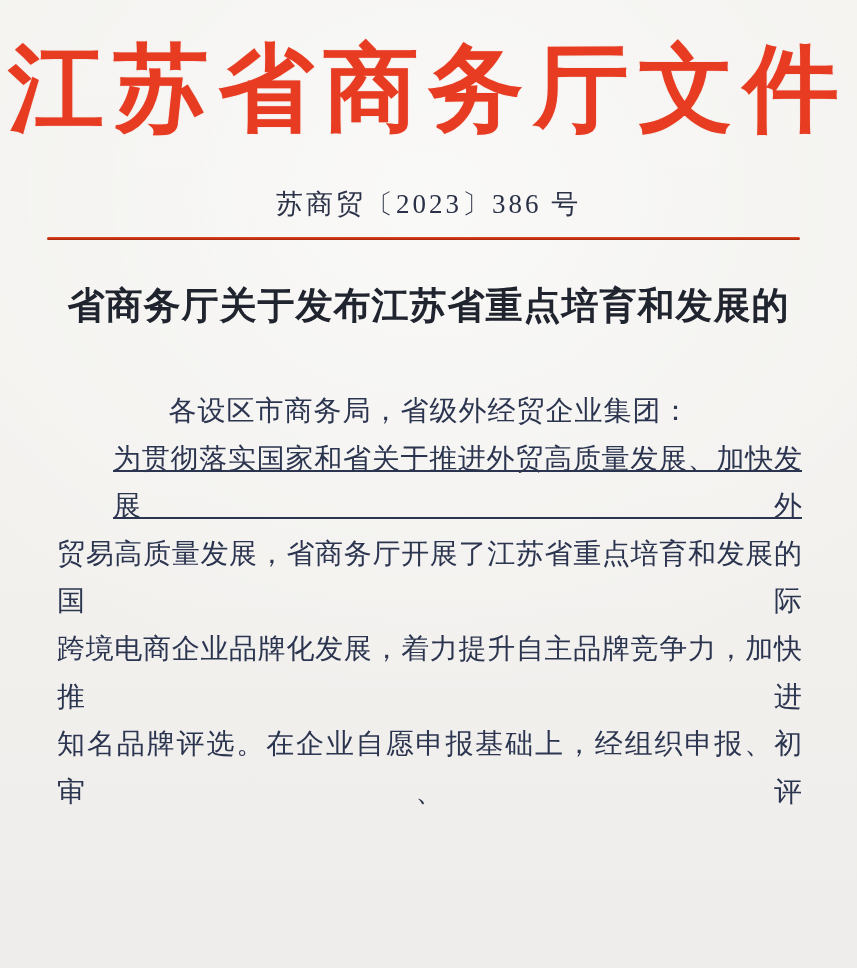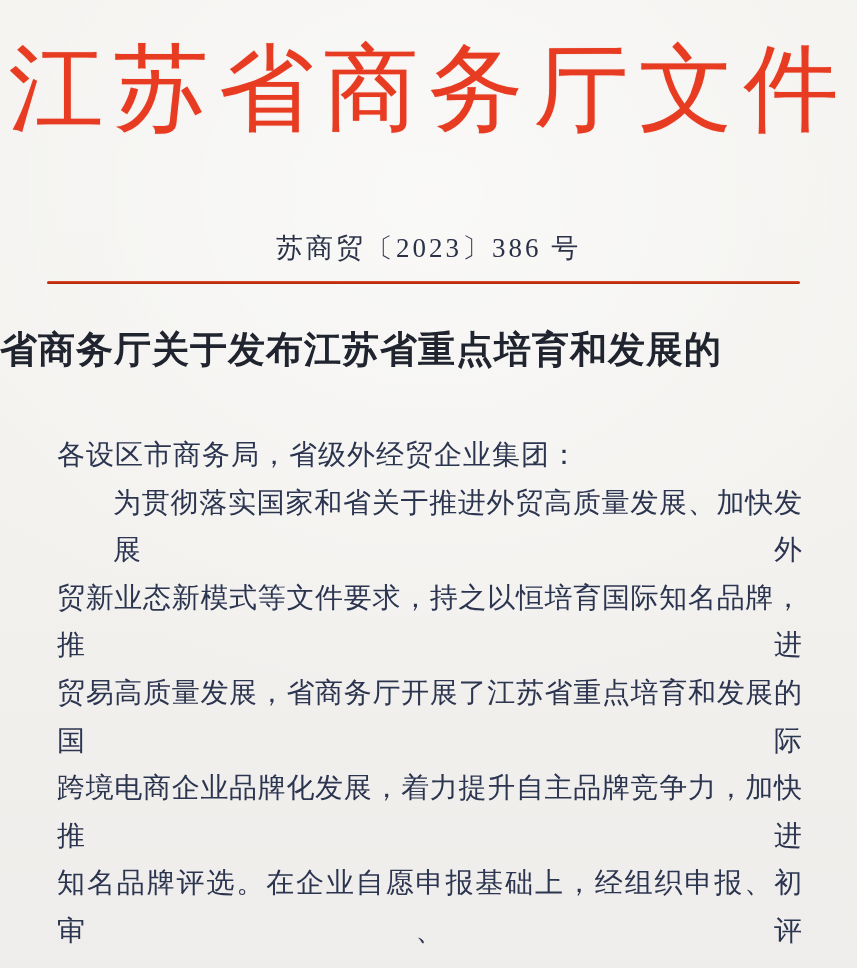--- a/index.html
+++ b/index.html
@@ -23,76 +23,78 @@
     height: 968px;
     position: relative;
   }
 
   
   .masthead {
     margin-top: 32px;
     line-height: 115px;
     text-align: center;
     font-size: 95px;
-    font-weight: 400;
+    font-weight: 700;
     letter-spacing: 10px;
     color: #e73b22;
     text-shadow: 0 0 1px rgba(231, 59, 34, 0.45);
     white-space: nowrap;
   }
 
   
   .doc-number {
-    margin-top: 86px;
+    margin-top: 42px;
     line-height: 30px;
     text-align: center;
     font-size: 27px;
     letter-spacing: 3px;
     color: #2b3247;
   }
 
   
   .red-rule {
     margin: 18px 57px 0 47px;
     height: 3px;
     background: linear-gradient(180deg, #e0502c 0%, #c22f10 55%, #a92708 100%);
     border-radius: 2px;
   }
 
   
   .doc-title {
     margin-top: 43px;
+    text-align: center;
     font-size: 37px;
     font-weight: 700;
     line-height: 46px;
     letter-spacing: 1px;
     color: #20242e;
   }
 
   
   .body-text {
     margin: 58px 55px 0 57px;
     font-size: 28px;
     line-height: 47.6px;
     color: #2c3550;
   }
 
   .salutation {
-    text-align: left;
+    text-align: center;
     letter-spacing: 1px;
     white-space: nowrap;
   }
 
   .para-line {
     text-align: justify;
     text-align-last: justify;
   }
 
   .para-line.indent {
     padding-left: 56px; 
+    text-decoration: underline;
   }
 </style>
 </head>
 <body>
 
 <div class="page">
 
   <div class="masthead">江苏省商务厅文件</div>
 
   <div class="doc-number">苏商贸〔2023〕386 号</div>
@@ -100,20 +102,19 @@
   <div class="red-rule"></div>
 
   <div class="doc-title">
     <div>省商务厅关于发布江苏省重点培育和发展的</div>
   </div>
 
   <div class="body-text">
     <div class="salutation">各设区市商务局，省级外经贸企业集团：</div>
 
     <div class="para-line indent">为贯彻落实国家和省关于推进外贸高质量发展、加快发展外</div>
-    <div class="para-line">贸新业态新模式等文件要求，持之以恒培育国际知名品牌，推进</div>
     <div class="para-line">贸易高质量发展，省商务厅开展了江苏省重点培育和发展的国际</div>
     <div class="para-line">跨境电商企业品牌化发展，着力提升自主品牌竞争力，加快推进</div>
     <div class="para-line">知名品牌评选。在企业自愿申报基础上，经组织申报、初审、评</div>
 
   </div>
 
 </div>
 
 </body></html>

